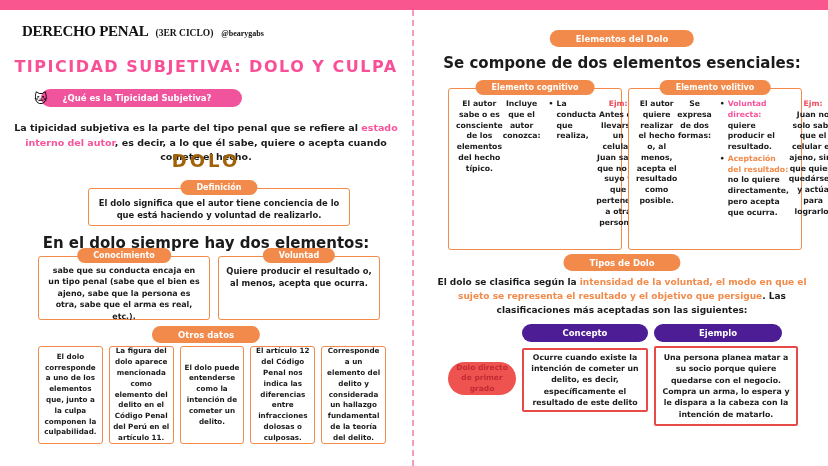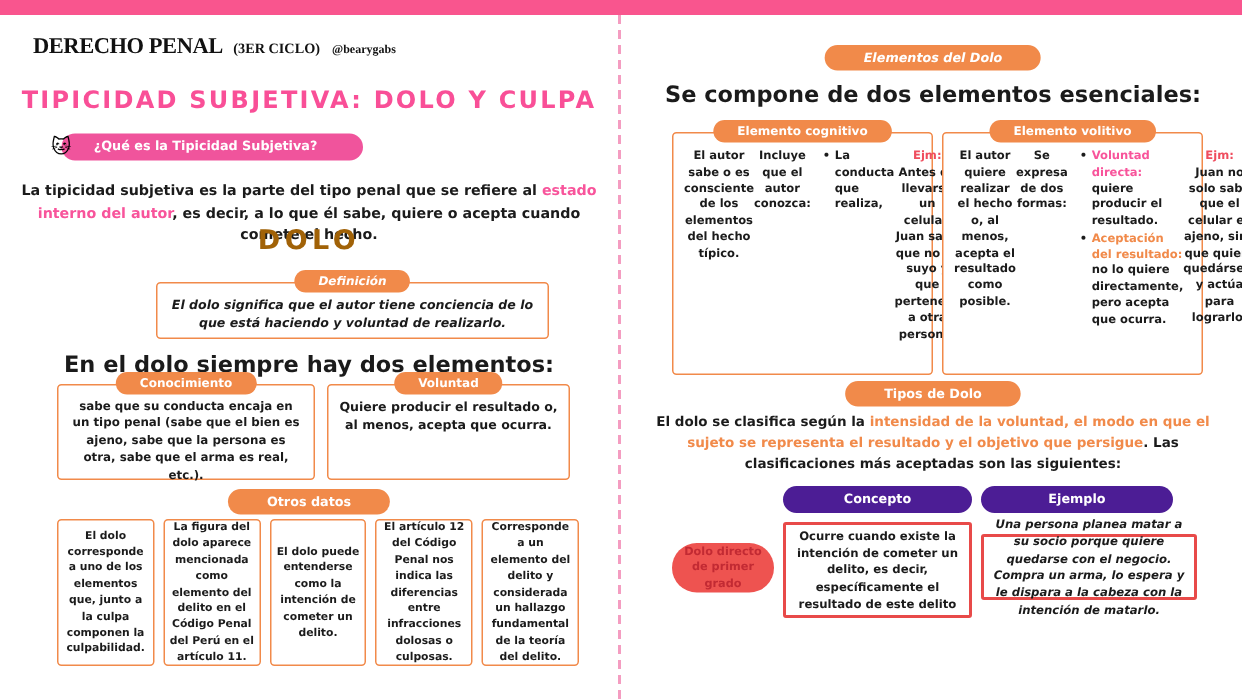--- a/index.html
+++ b/index.html
@@ -107,21 +107,21 @@
       <span class="cat">🐱</span>
       <span class="bubble">¿Qué es la Tipicidad Subjetiva?</span>
     </div>
 
     <div class="intro">
       <span>La tipicidad subjetiva es la parte del tipo penal que se refiere al </span><span class="hl-pink">estado interno del autor</span><span>, es decir, a lo que él sabe, quiere o acepta cuando comete el hecho.</span>
     </div>
 
     <div class="dolo-heading">DOLO</div>
 
-    <div class="panel" style="left:104px; top:178px; width:262px; height:38px;font-style:italic;">
+    <div class="panel" style="left:88px; top:178px; width:262px; height:38px;">
       <div class="pill">Definición</div>
       <div class="body">El dolo significa que el autor tiene conciencia de lo que está haciendo y voluntad de realizarlo.</div>
     </div>
 
     <div class="line-center" style="top:224px;">En el dolo siempre hay dos elementos:</div>
 
     <div class="panel" style="left:38px; top:246px; width:172px; height:64px;">
       <div class="pill">Conocimiento</div>
       <div class="body" style="font-size:7.9px;">sabe que su conducta encaja en un tipo penal (sabe que el bien es ajeno, sabe que la persona es otra, sabe que el arma es real, etc.).</div>
     </div>
@@ -137,21 +137,21 @@
       <div class="card">El dolo corresponde a uno de los elementos que, junto a la culpa componen la culpabilidad.</div>
       <div class="card">La figura del dolo aparece mencionada como elemento del delito en el Código Penal del Perú en el artículo 11.</div>
       <div class="card">El dolo puede entenderse como la intención de cometer un delito.</div>
       <div class="card">El artículo 12 del Código Penal nos indica las diferencias entre infracciones dolosas o culposas.</div>
       <div class="card">Corresponde a un elemento del delito y considerada un hallazgo fundamental de la teoría del delito.</div>
     </div>
   </div>
 
   <div class="page page-right">
 
-    <div class="pill-solo pill-center" style="top:20px;font-style:italic;">Elementos del Dolo</div>
+    <div class="pill-solo pill-center" style="top:20px;">Elementos del Dolo</div>
 
     <div class="line-center" style="top:44px;">Se compone de dos elementos esenciales:</div>
 
     <div class="panel" style="left:32px; top:78px; width:174px; height:162px;">
       <div class="pill">Elemento cognitivo</div>
       <div class="body body-top">
         <div class="blk">El autor sabe o es consciente de los elementos del hecho típico.</div>
         <div class="blk">Incluye que el autor conozca:</div>
         <div class="bullets">
           <div class="li">La conducta que realiza,</div>
@@ -185,15 +185,15 @@
       <span>El dolo se clasifica según la </span><span class="hl-orange">intensidad de la voluntad, el modo en que el sujeto se representa el resultado y el objetivo que persigue</span><span>. Las clasificaciones más aceptadas son las siguientes:</span>
     </div>
 
     <div class="col-pill" style="left:106px; width:126px;">Concepto</div>
     <div class="col-pill" style="left:238px; width:128px;">Ejemplo</div>
 
     <div class="rowpill">Dolo directo de primer grado</div>
 
     <div class="redbox" style="left:106px; top:338px; width:126px; height:64px;">Ocurre cuando existe la intención de cometer un delito, es decir, específicamente el resultado de este delito</div>
 
-    <div class="redbox" style="left:238px; top:346px; width:144px; height:44px;font-style:italic;">Una persona planea matar a su socio porque quiere quedarse con el negocio. Compra un arma, lo espera y le dispara a la cabeza con la intención de matarlo.</div>
+    <div class="redbox" style="left:238px; top:336px; width:144px; height:80px;">Una persona planea matar a su socio porque quiere quedarse con el negocio. Compra un arma, lo espera y le dispara a la cabeza con la intención de matarlo.</div>
   </div>
 </div>
 
 </body></html>

